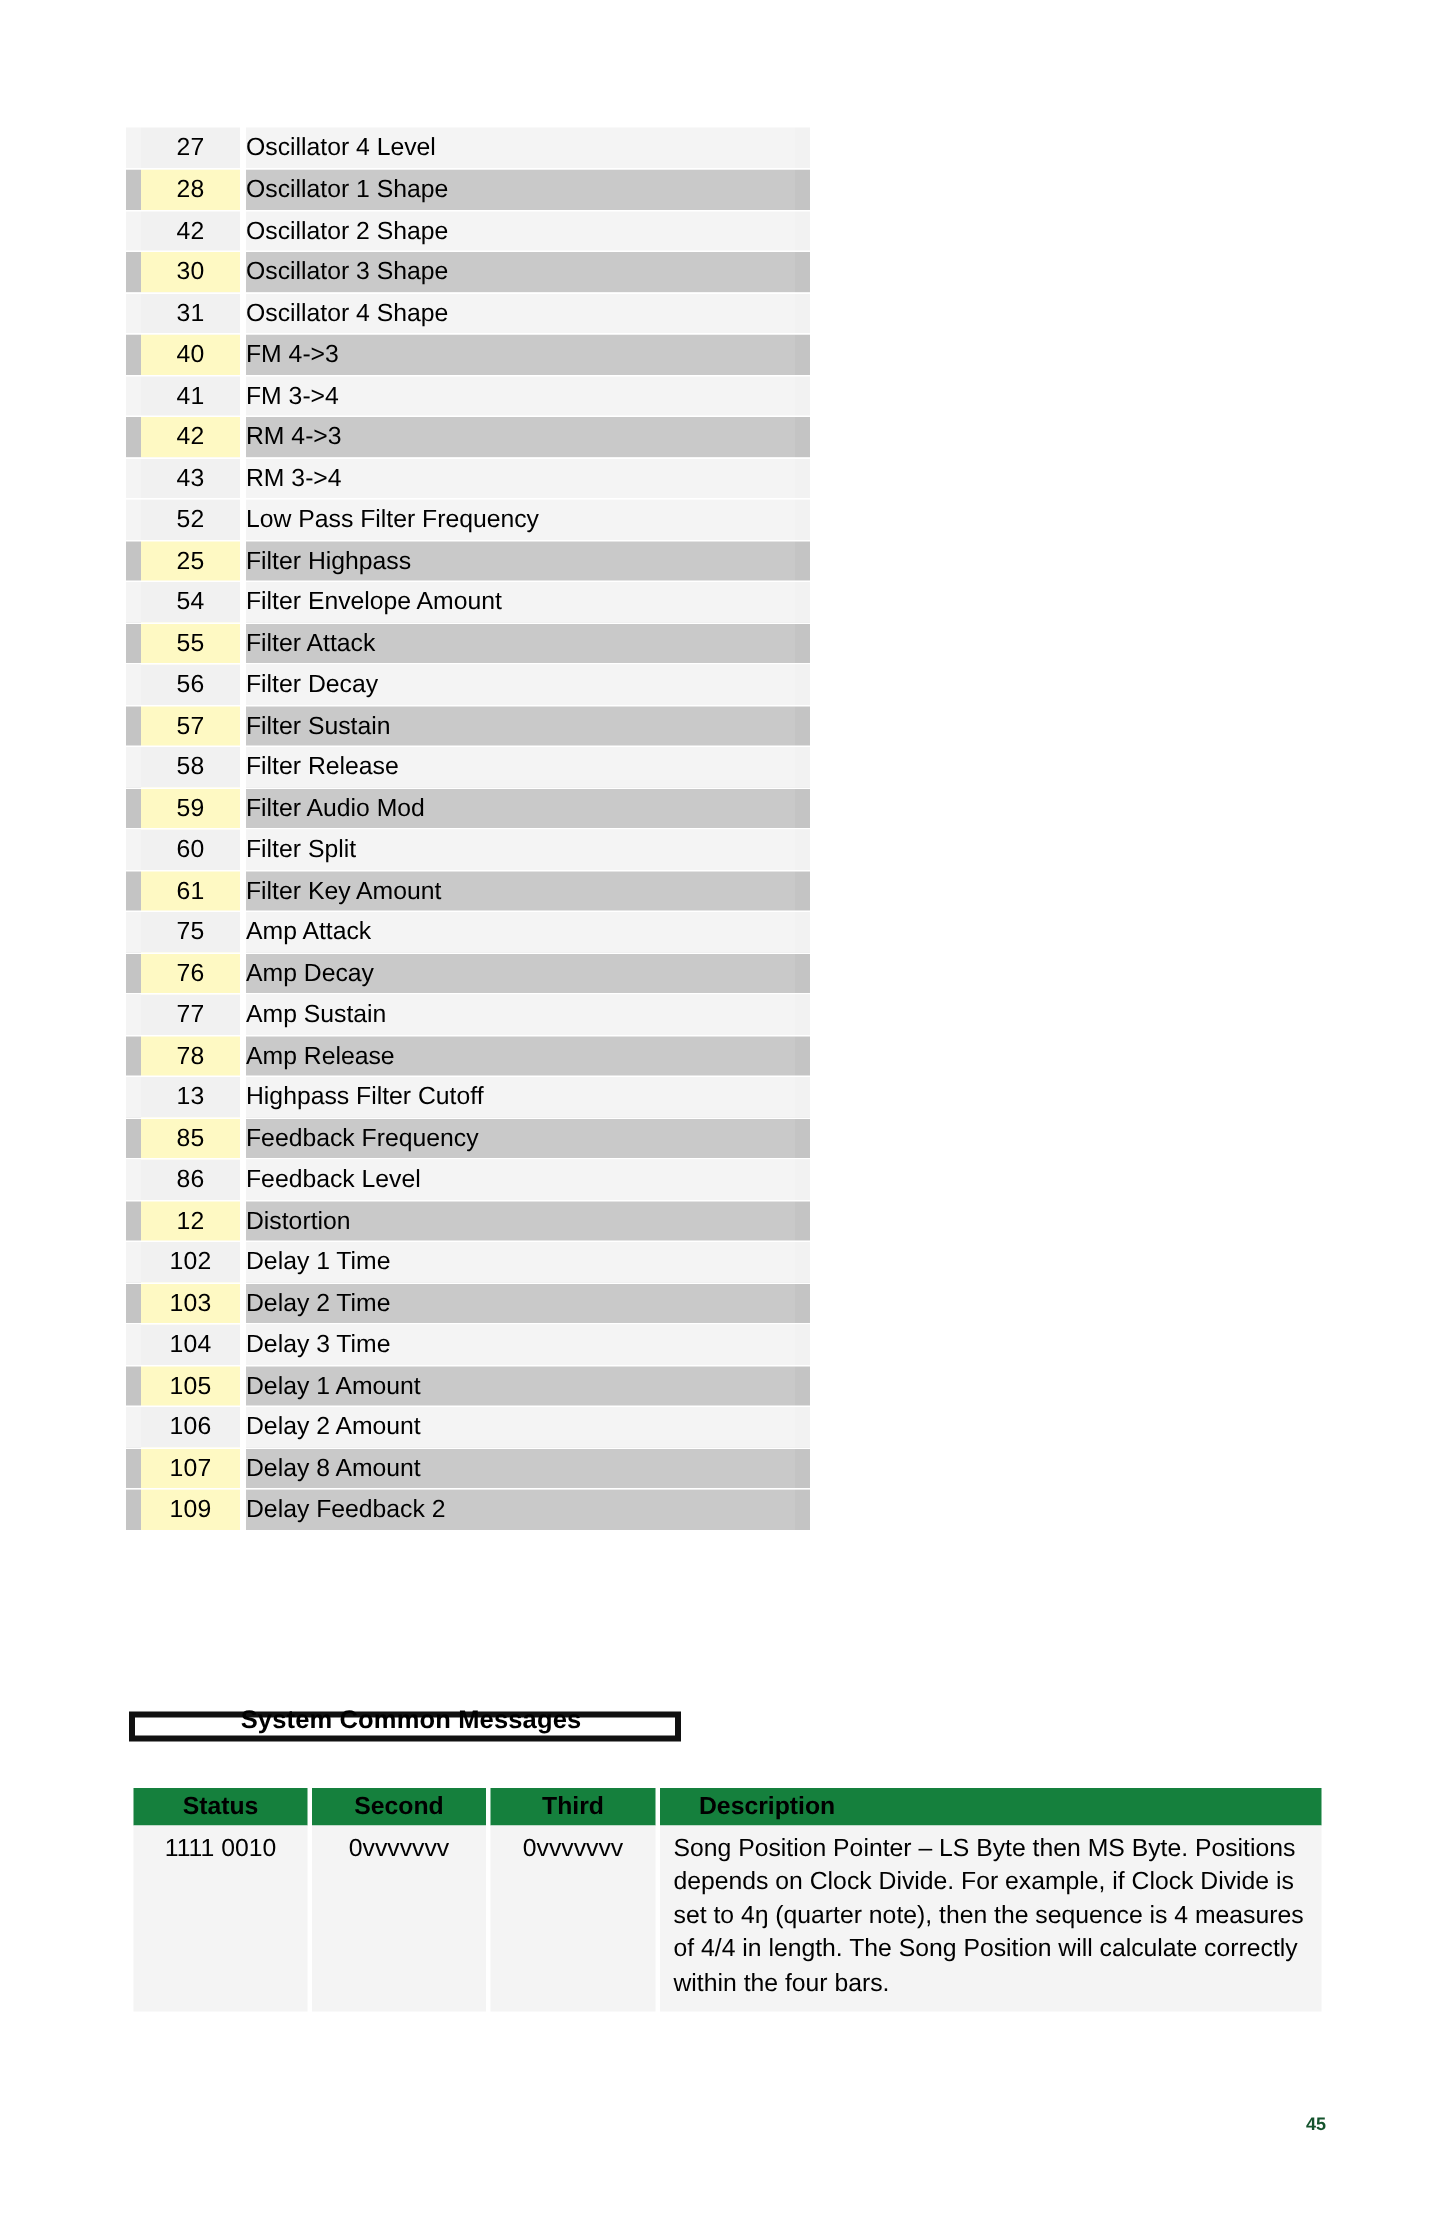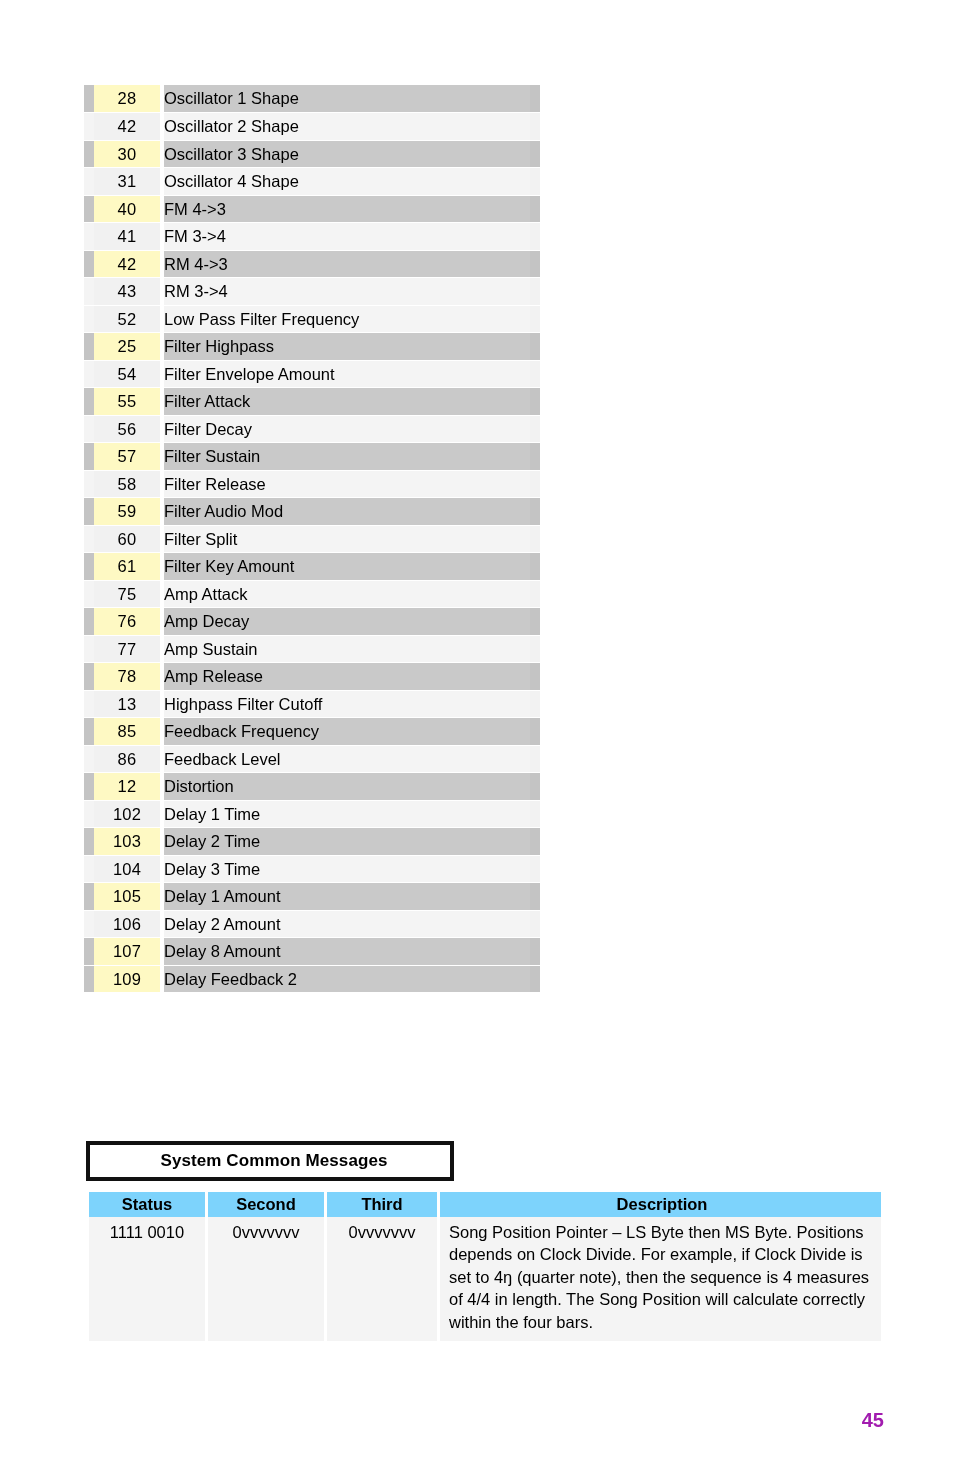--- a/index.html
+++ b/index.html
@@ -61,26 +61,26 @@
 
   
   .cc-table tr td { border-bottom: 1px solid #ffffff; }
 
   
   .section-box {
     position: absolute;
     left: 86px;
     top: 1141px;
     width: 368px;
-    height: 40px;
+    height: 20px;
     border: 4px solid #111111;
     background: #ffffff;
     box-sizing: border-box;
     display: flex;
-    align-items: center;
+    align-items: flex-end;
     justify-content: center;
   }
   .section-box-label {
     font-size: 17px;
     font-weight: bold;
     letter-spacing: 0.1px;
     color: #000000;
     padding-left: 8px;
   }
 
@@ -93,32 +93,32 @@
     border-collapse: separate;
     border-spacing: 3px 0;
     table-layout: fixed;
   }
   .scm-table col.c-status { width: 116px; }
   .scm-table col.c-second { width: 116px; }
   .scm-table col.c-third  { width: 110px; }
   .scm-table col.c-desc   { width: 441px; }
 
   .scm-table th {
-    background: #7dd3fc;
+    background: #15803d;
     font-size: 16.5px;
     font-weight: bold;
     height: 25px;
     padding: 0 6px;
     vertical-align: middle;
     text-align: center;
     border: 0;
   }
   .scm-table th.desc-head {
-    text-align: center;
-    padding-left: 9px;
+    text-align: left;
+    padding-left: 26px;
     margin-top: 39px;
   }
   .scm-table td {
     background: #f4f4f4;
     font-size: 16.5px;
     vertical-align: top;
     padding: 4px 6px 8px 6px;
     border: 0;
     line-height: 1.36;
     text-align: center;
@@ -127,37 +127,44 @@
     text-align: left;
     padding-left: 9px;
     padding-right: 10px;
   }
 
   
   .page-number {
     position: absolute;
     right: 70px;
     top: 1409px;
-    font-size: 20px;
+    font-size: 12px;
     font-weight: bold;
-    color: #a21caf;
+    color: #14532d;
   }
 </style>
 </head>
 <body>
 
 <table class="cc-table">
   <colgroup>
     <col class="cc-gutter-l">
       <col class="cc-num">
       <col class="cc-gap">
       <col class="cc-name">
       <col class="cc-gutter-r">
   </colgroup>
   <tbody>
+      <tr class="odd">
+        <td class="cc-gutter-l"></td>
+        <td class="cc-num">27</td>
+        <td class="cc-gap"></td>
+        <td class="cc-name">Oscillator 4 Level</td>
+        <td class="cc-gutter-r"></td>
+      </tr>
       <tr class="even">
         <td class="cc-gutter-l"></td>
         <td class="cc-num">28</td>
         <td class="cc-gap"></td>
         <td class="cc-name">Oscillator 1 Shape</td>
         <td class="cc-gutter-r"></td>
       </tr>
       <tr class="odd">
         <td class="cc-gutter-l"></td>
         <td class="cc-num">42</td>

